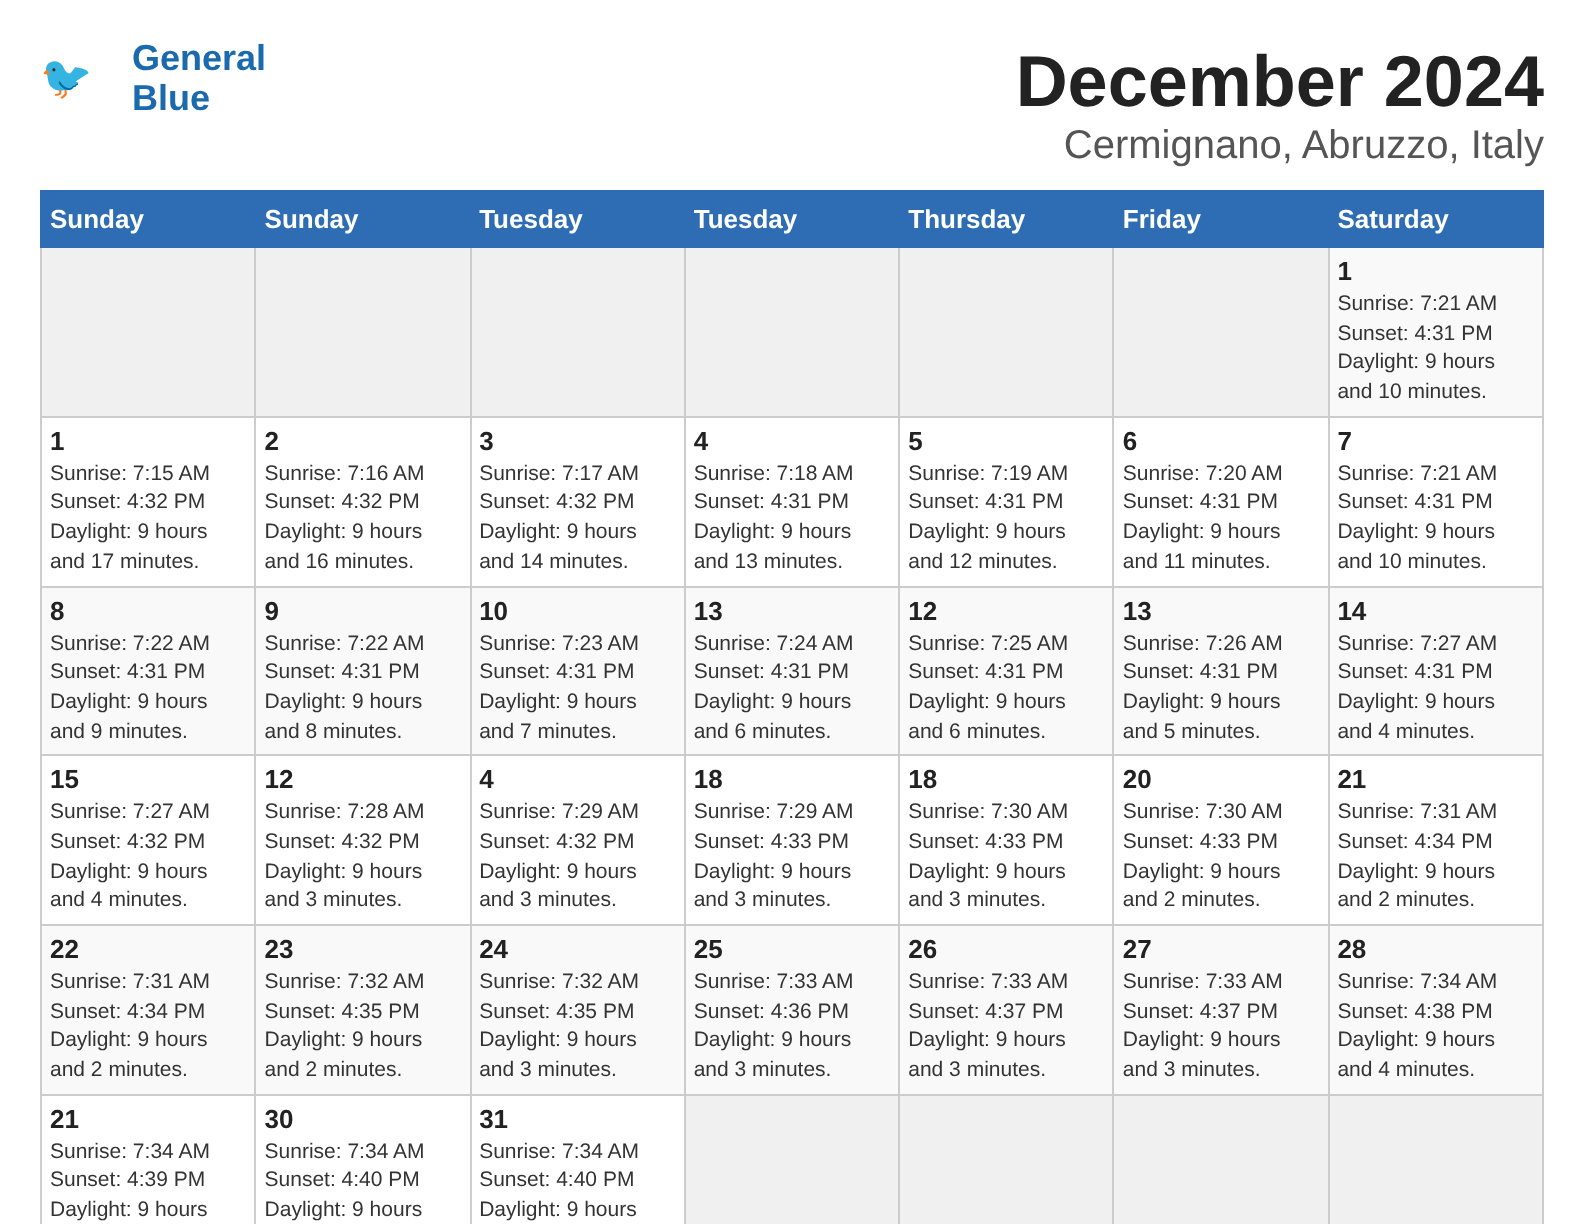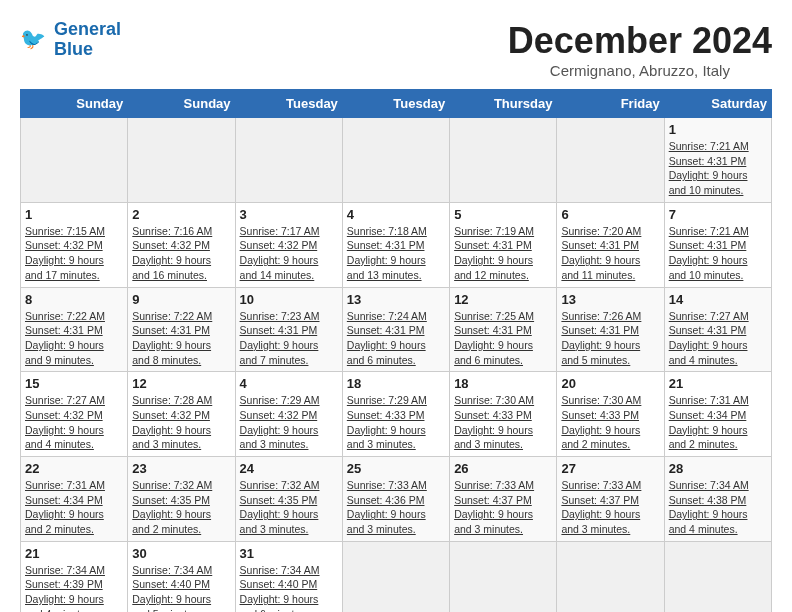--- a/index.html
+++ b/index.html
@@ -19,50 +19,51 @@
     .logo {
       display: flex;
       align-items: center;
       gap: 4px;
     }
     .logo-text {
       font-size: 18px;
       font-weight: bold;
       color: #333;
       line-height: 1.1;
+      margin-left: 12px;
     }
     .logo-text span {
       color: #1a6aad;
     }
     .logo-bird {
       width: 30px;
       height: 30px;
     }
     .title-area {
-      text-align: center;
+      text-align: right;
     }
     .month-title {
       font-size: 36px;
       font-weight: bold;
       color: #222;
     }
     .location-title {
-      font-size: 15px;
+      font-size: 20px;
       color: #555;
     }
     table {
       width: 100%;
       border-collapse: collapse;
       font-size: 11px;
     }
     thead tr th {
       background-color: #2e6db4;
       color: #fff;
       padding: 6px 4px;
-      text-align: right;
+      text-align: left;
       font-size: 13px;
       font-weight: bold;
       border: 1px solid #2e6db4;
     }
     tbody tr td {
       border: 1px solid #ccc;
       vertical-align: top;
       padding: 4px;
       width: calc(100% / 7);
       min-height: 80px;
@@ -75,21 +76,20 @@
       font-size: 13px;
       font-weight: bold;
       color: #222;
       display: block;
       margin-bottom: 2px;
     }
     .day-info {
       color: #333;
       font-size: 10.5px;
       line-height: 1.4;
-      text-decoration: underline;
     }
     .empty-cell {
       background: #f0f0f0 !important;
     }
   </style>
 </head>
 <body>
 
 <div class="header-area">
   <div class="logo">

